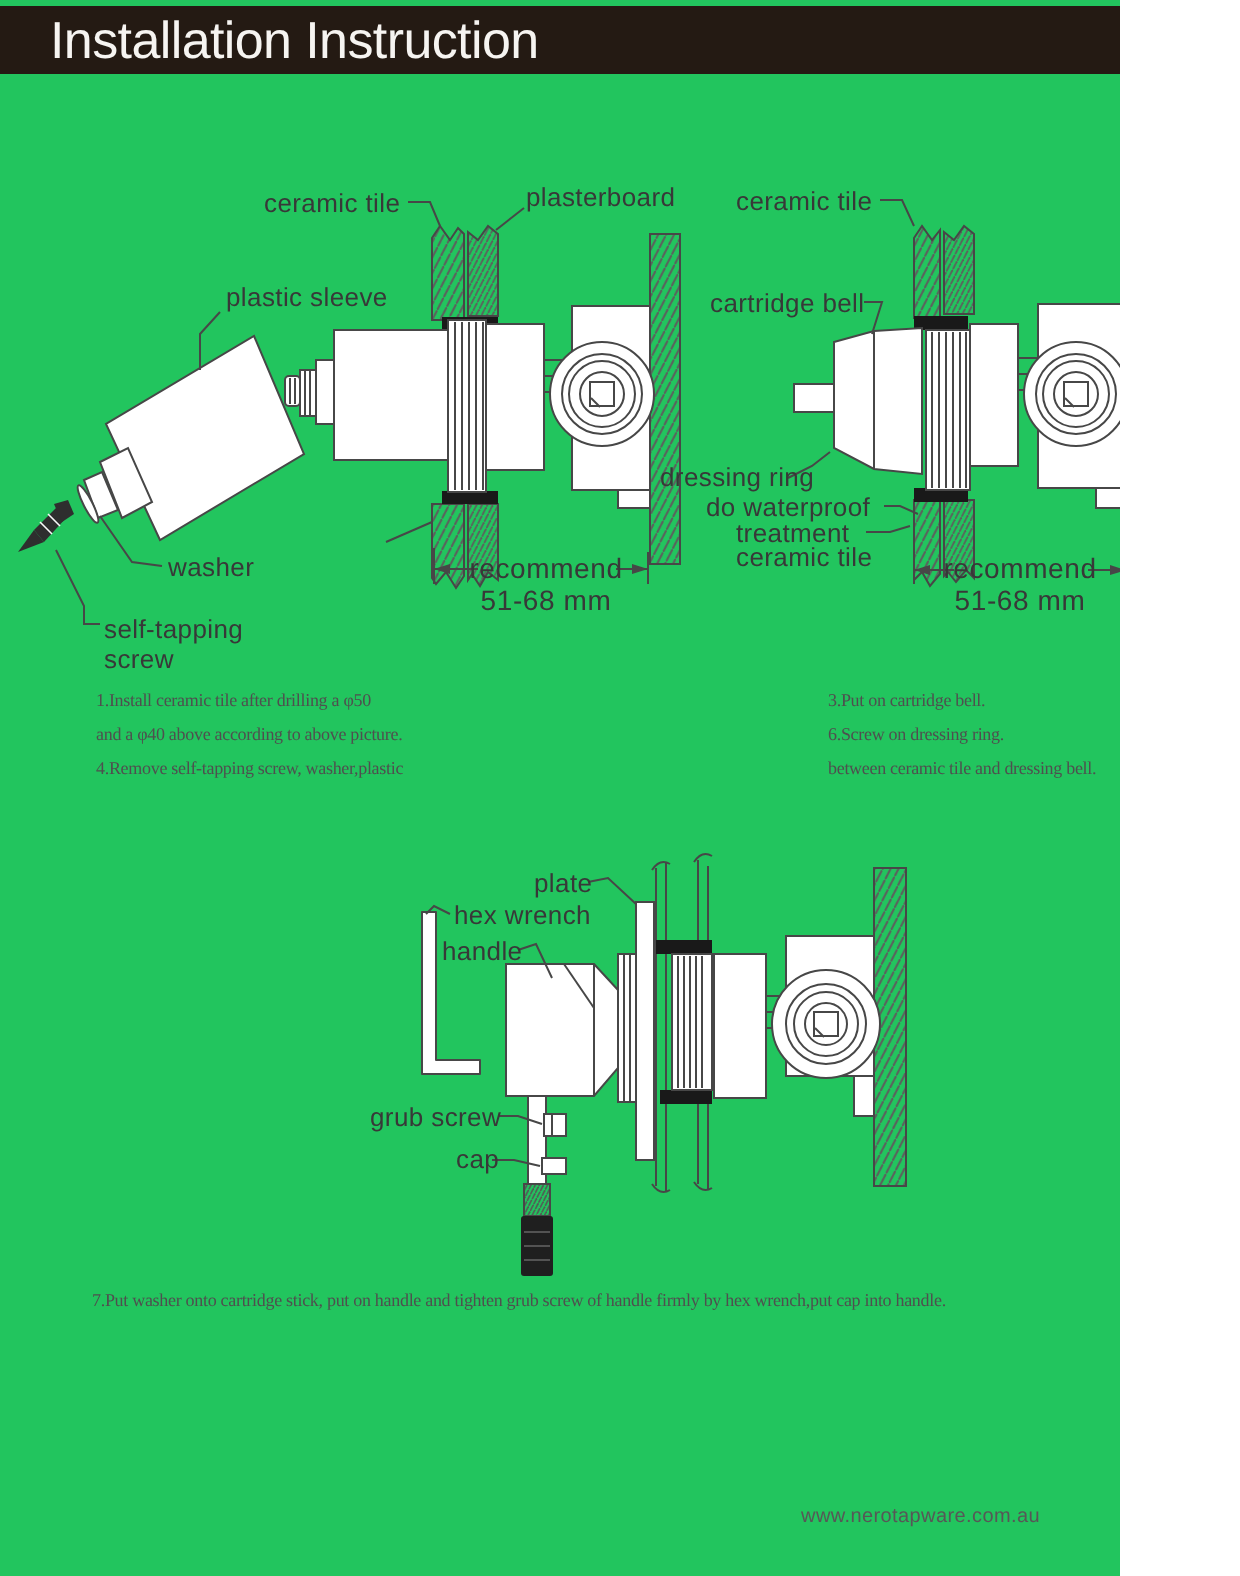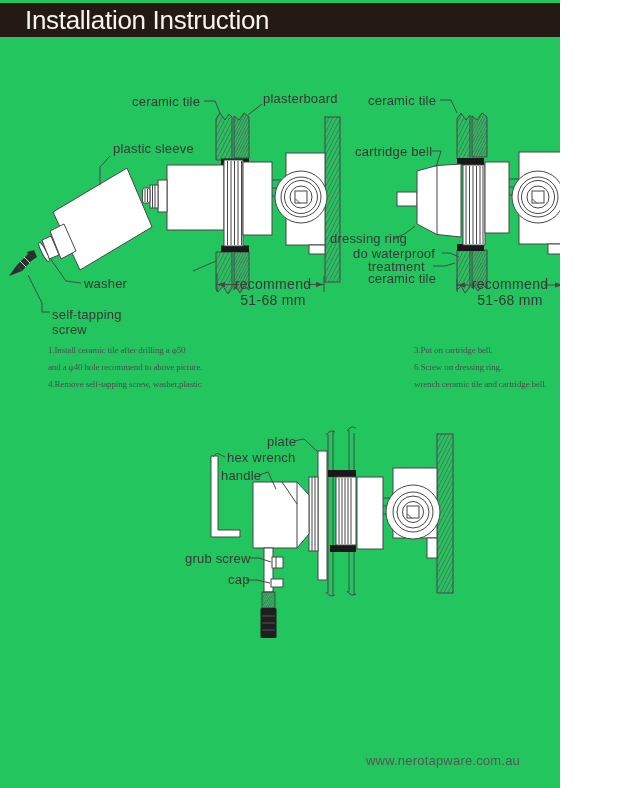--- a/index.html
+++ b/index.html
@@ -8,21 +8,21 @@
   .header-bar{position:absolute;left:0;top:3px;width:620px;height:34px;background:#241a13;}
   .header-bar .title{display:block;padding-left:25px;font-size:26px;line-height:34px;color:#f6f4f1;letter-spacing:-0.3px;}
   svg{position:absolute;overflow:visible;}
   svg text{font-family:"Liberation Sans",sans-serif;fill:#383838;font-size:13px;letter-spacing:0.2px;}
   svg text.dim{font-size:14px;letter-spacing:0.3px;}
   .instr{position:absolute;font-size:9px;letter-spacing:-0.15px;color:#4f4f4f;}
   .instr .iline{height:17px;line-height:17px;white-space:nowrap;font-family:Liberation Serif, serif;}
   .instr-left{left:48px;top:342px;}
   .instr-right{left:378px;top:342px;margin-left:36px;}
   .instr-bottom{left:46px;top:642px;}
-  .footer-url{position:absolute;right:40px;top:753px;font-size:13px;letter-spacing:0.2px;color:#575757;}
+  .footer-url{position:absolute;right:40px;top:753px;font-size:10px;letter-spacing:0.2px;color:#575757;}
 </style>
 </head>
 <body>
 
 <div id="page">
 
   <div class="header-bar">
     <span class="title">Installation Instruction</span>
   </div>
 
@@ -288,28 +288,29 @@
       <text x="267" y="446">plate</text>
       <text x="227" y="462">hex wrench</text>
       <text x="221" y="480">handle</text>
       <text x="185" y="563">grub screw</text>
       <text x="228" y="584">cap</text>
     </g>
   </svg>
 
   <div class="instr instr-left">
     <div class="iline">1.Install ceramic tile after drilling a φ50</div>
-    <div class="iline">and a φ40 hole recommend to above picture.</div>
+    <div class="iline">and a φ40 above according to above picture.</div>
     <div class="iline">4.Remove self-tapping screw, washer,plastic</div>
   </div>
 
   <div class="instr instr-right">
     <div class="iline">3.Put on cartridge bell.</div>
     <div class="iline">6.Screw on dressing ring.</div>
-    <div class="iline">wrench ceramic tile and cartridge bell.</div>
+    <div class="iline">between ceramic tile and dressing bell.</div>
   </div>
 
   <div class="instr instr-bottom">
+    <div class="iline">7.Put washer onto cartridge stick, put on handle and tighten grub screw of handle firmly by hex wrench,put cap into handle.</div>
   </div>
 
   <div class="footer-url">www.nerotapware.com.au</div>
 
 </div>
 
 </body></html>

